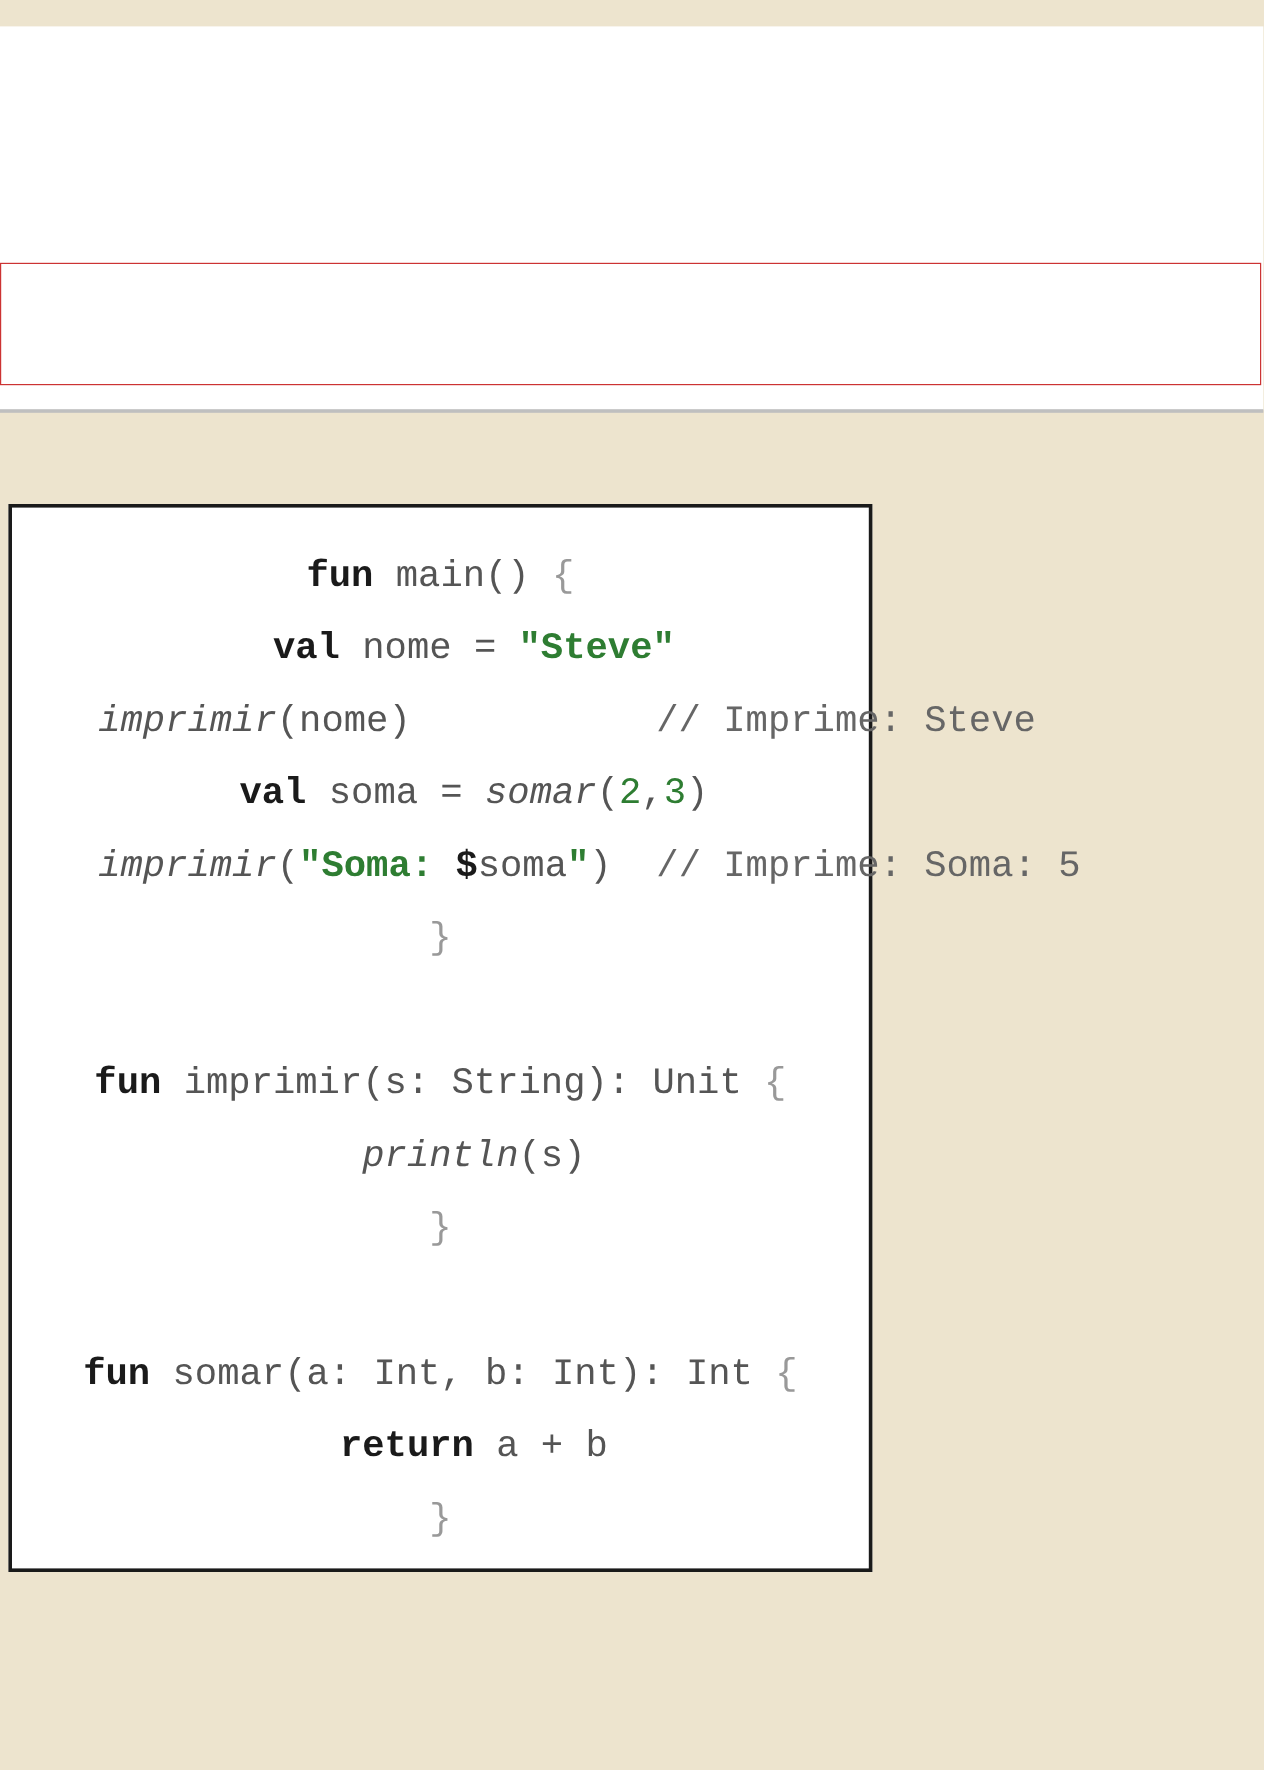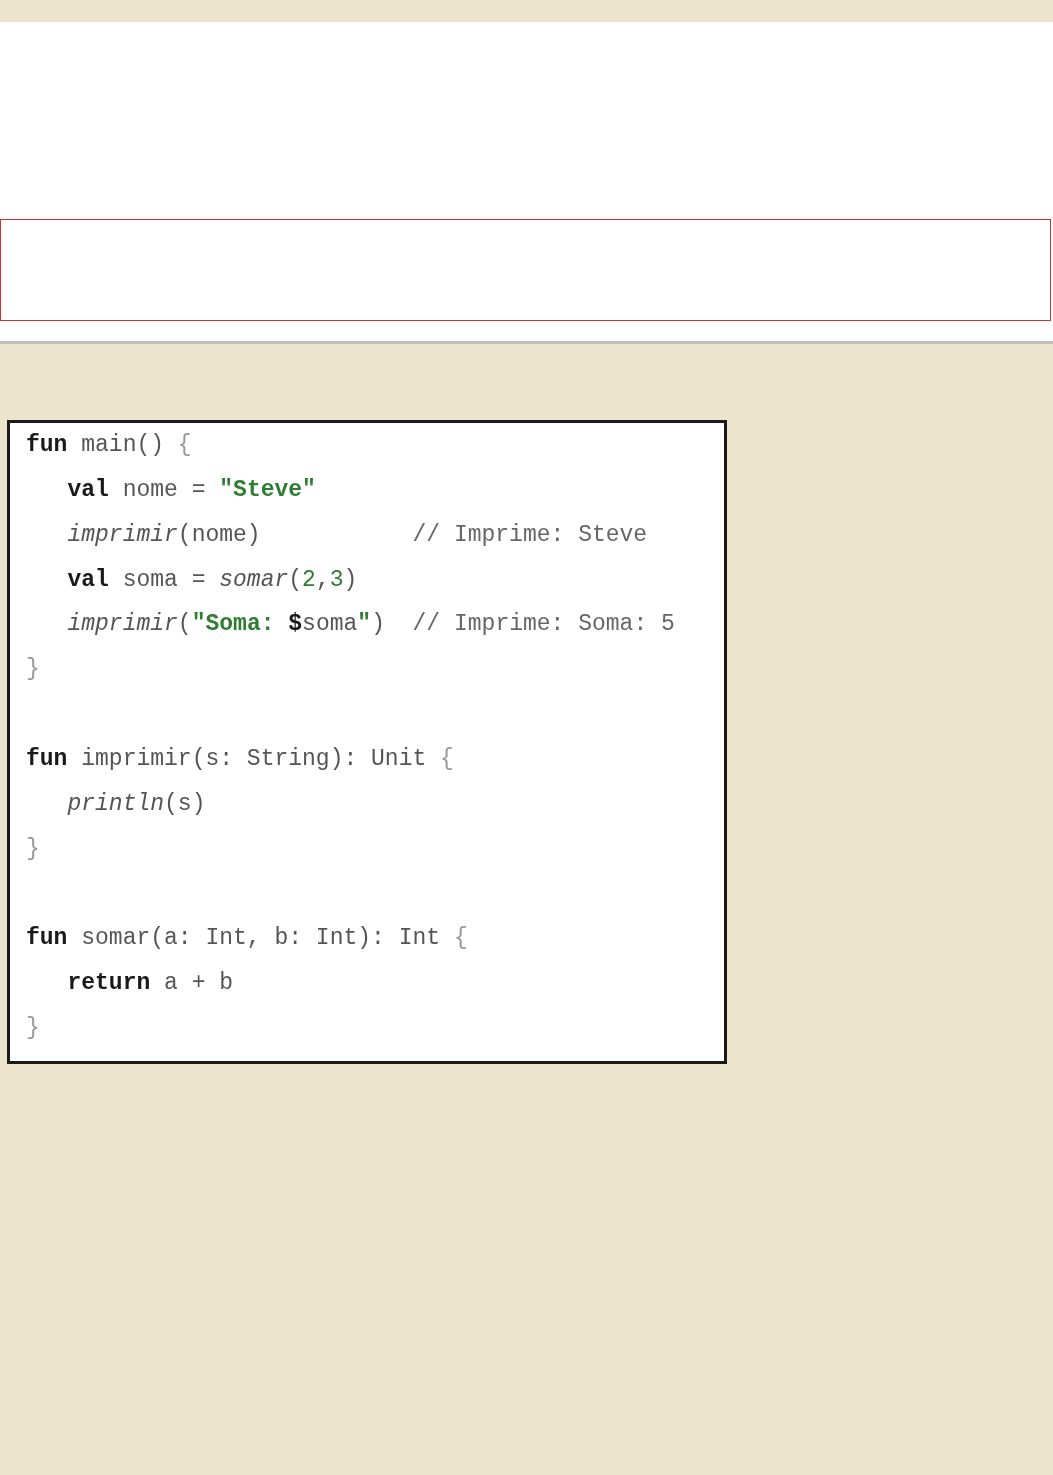--- a/index.html
+++ b/index.html
@@ -47,25 +47,26 @@
     background: #bfbfbf;
   }
 
   .code-box {
     position: absolute;
     top: 420px;
     left: 7px;
     width: 720px;
     border: 3px solid #1a1a1a;
     background: #ffffff;
-    padding: 0 16px 10px 16px;
-    font-size: 23px;
+    padding: 28px 16px 10px 16px;
+    font-size: 31px;
     line-height: 1.95;
     color: #555555;
     white-space: pre;
+    text-align: center;
   }
 
   .kw   { font-weight: bold; color: #1a1a1a; }
   .name { color: #555555; }
   .str  { font-weight: bold; color: #2e7d32; }
   .num  { color: #2e7d32; }
   .punc { color: #555555; }
   .br   { color: #999999; }
   .itl  { font-style: italic; }
   .cmt  { color: #666666; }

